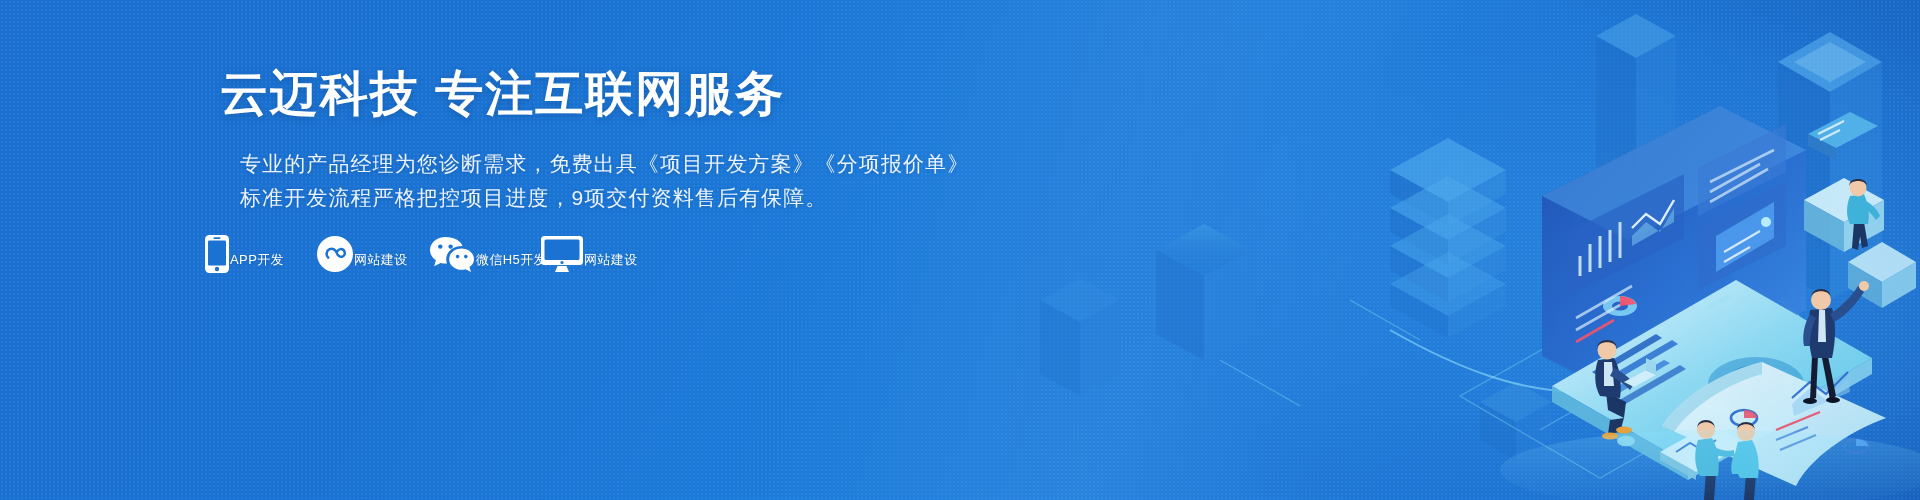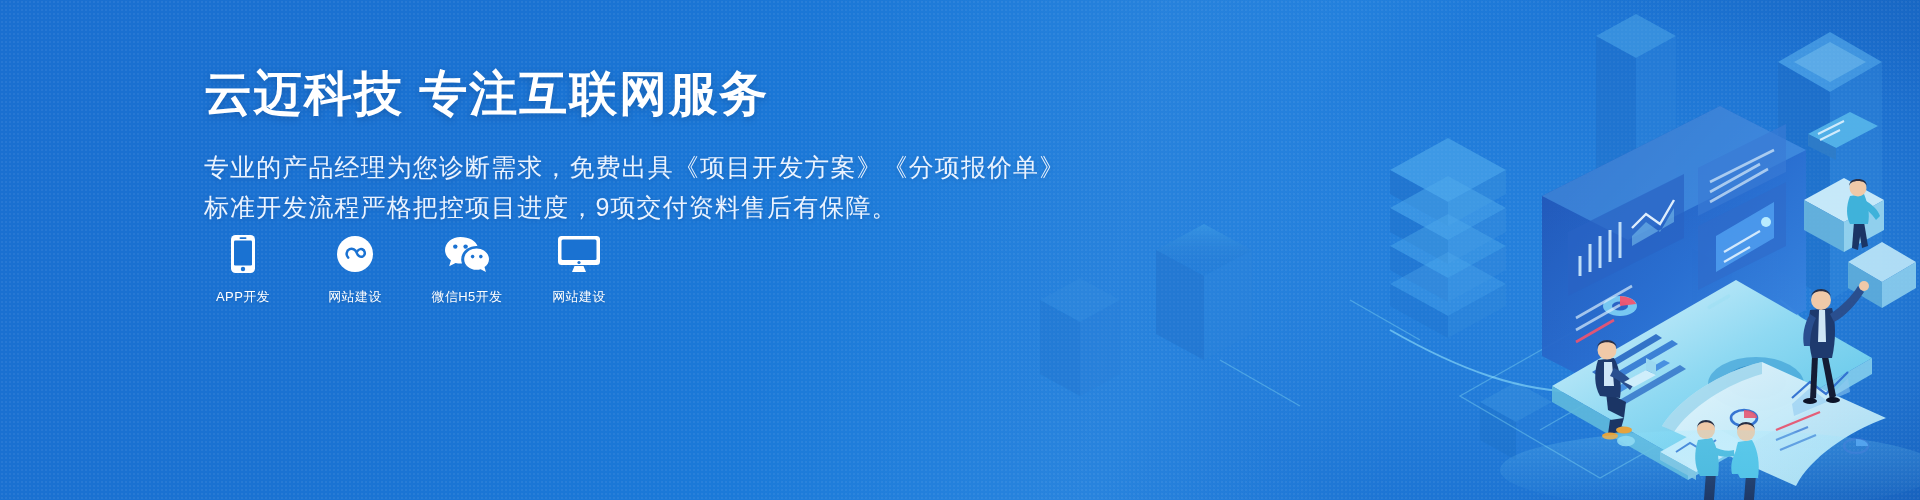--- a/index.html
+++ b/index.html
@@ -33,56 +33,57 @@
   }
   #vignette {
     position: absolute; inset: 0;
     background: radial-gradient(ellipse 120% 110% at 40% 50%, rgba(0,0,0,0) 55%, rgba(8,52,110,0.30) 100%);
     pointer-events: none;
   }
 
   
   #content {
     position: absolute;
-    left: 204px; top: 66px;
+    left: 220px; top: 66px;
     width: 740px;
     z-index: 6;
   }
   #headline {
     color: #ffffff;
     font-size: 48px;
     font-weight: bold;
     letter-spacing: 2px;
     line-height: 1.18;
     white-space: nowrap;
     text-shadow: 0 2px 7px rgba(6,42,94,0.28);
   }
   #subtitle {
     margin-top: 24px;
     color: #eaf3ff;
-    font-size: 25px;
+    font-size: 21px;
     line-height: 1.62;
     letter-spacing: 1.1px;
     white-space: nowrap;
     text-shadow: 0 1px 4px rgba(6,42,94,0.22);
+    margin-left: 20px;
   }
   #subtitle .sub-line { display: block; }
 
   
   #services {
     position: absolute;
     left: 204px; top: 232px;
     display: flex;
     align-items: flex-start;
     gap: 34px;
     z-index: 6;
   }
   .service {
     display: flex;
-    flex-direction: column;
+    flex-direction: row;
     align-items: center;
     width: 78px;
   }
   .service .glyph {
     height: 44px;
     display: flex; align-items: center; justify-content: center;
   }
   .service .glyph svg { display: block; }
   .service .s-label {
     margin-top: 12px;

